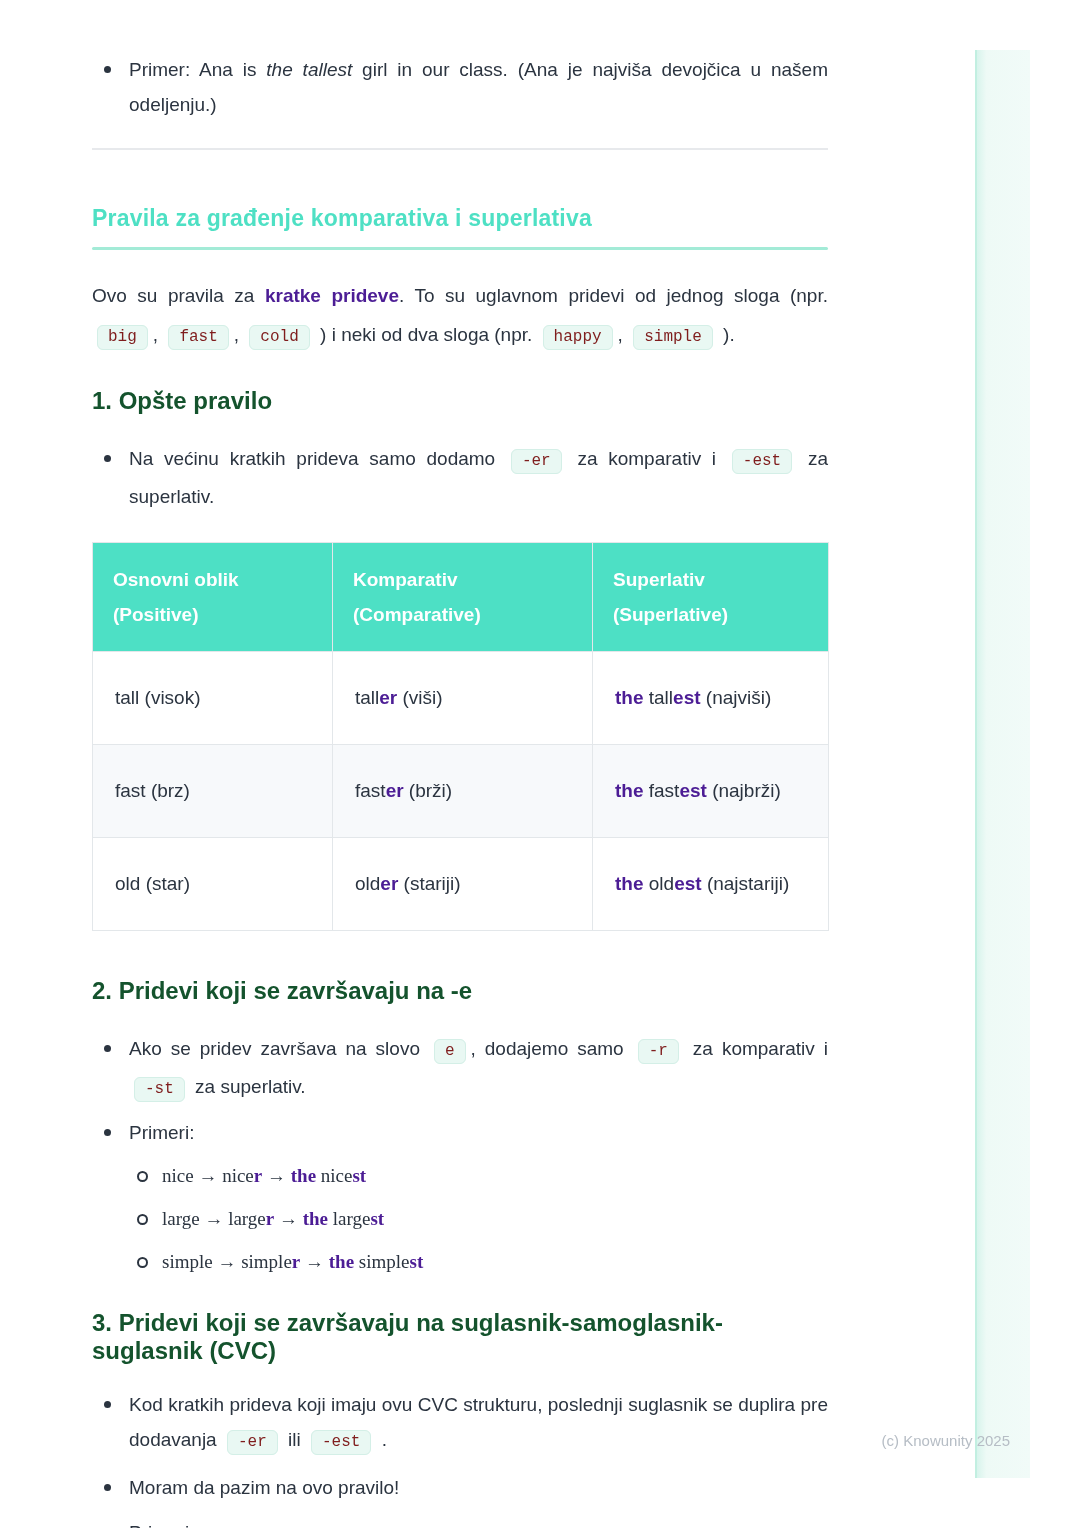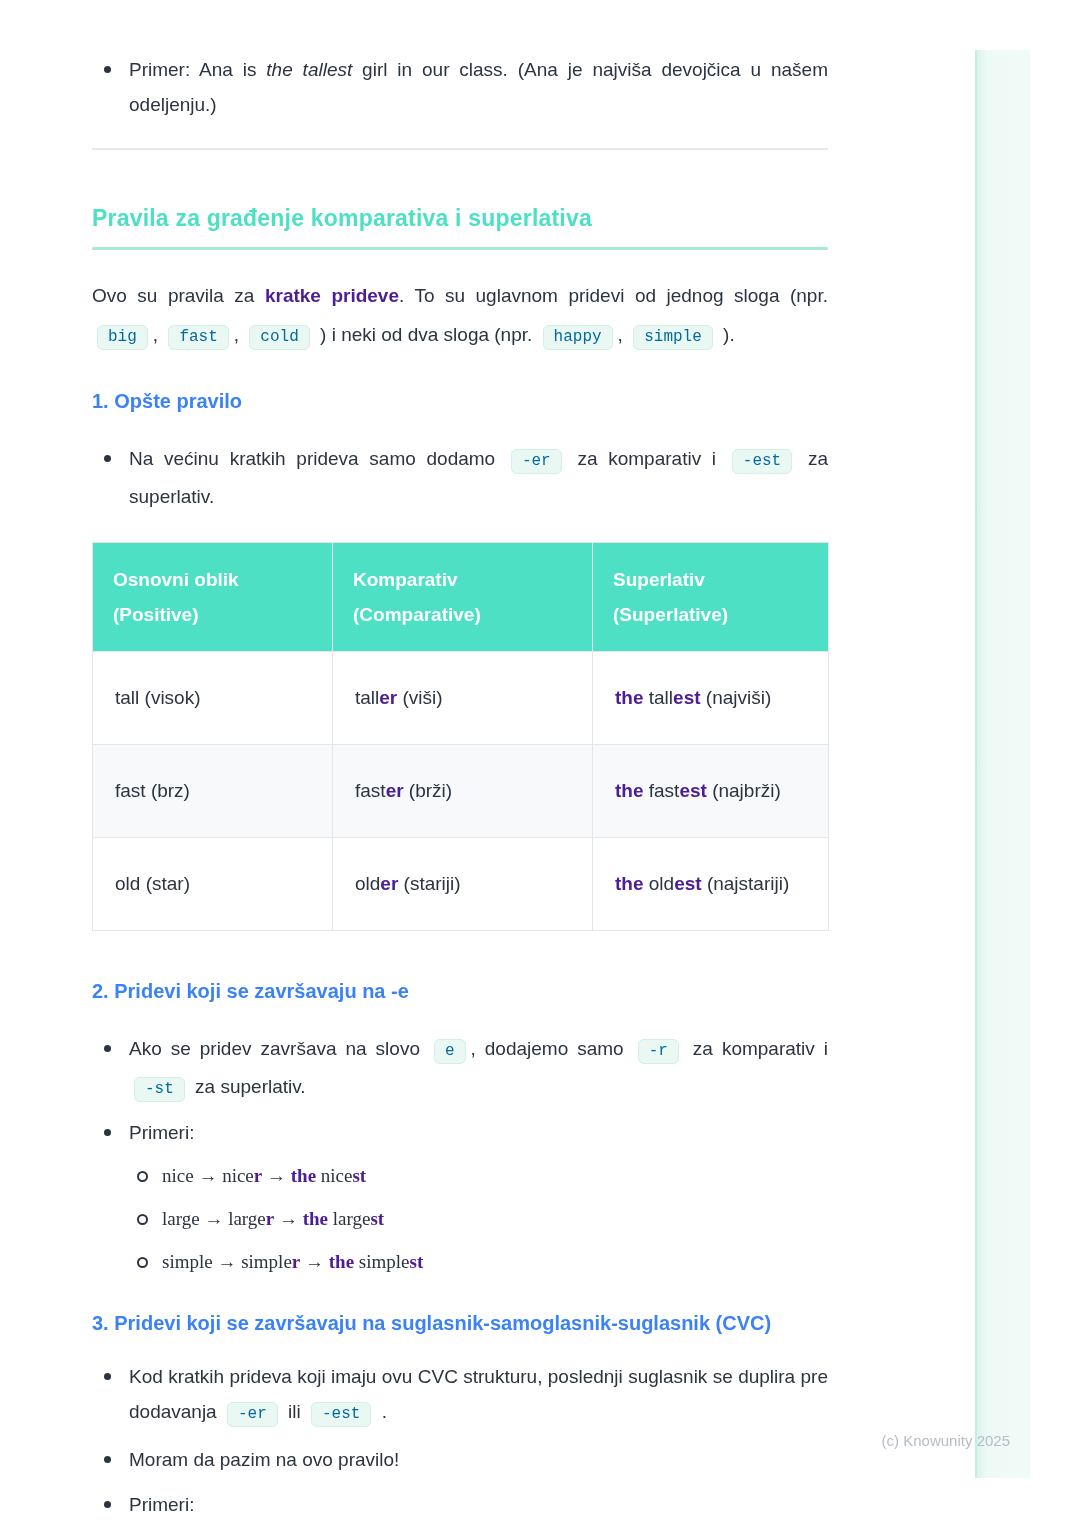--- a/index.html
+++ b/index.html
@@ -33,33 +33,33 @@
   .sub-bullet .btxt { font-size:19px; line-height:34px; }
 
   hr { border:none; margin:0; }
   .divider-gray { height:2px; background:#e7e9ec; margin-top:26px; }
   .title-underline { height:3px; background:#a3ebd7; border-radius:2px; margin-top:2px; }
 
   h1 {
     margin:42px 0 0 0; font-size:23px; line-height:53px; font-weight:700;
     color:#4ee0c4; letter-spacing:0.2px;
   }
-  h3 { margin:0; font-size:20px; line-height:28px; font-weight:700; color:#3b82f6; }
+  h3 { margin:0; font-size:24px; line-height:28px; font-weight:700; color:#14532d; }
   .h3-1 { margin-top:30px; }
   .h3-2 { margin-top:46px; }
   .h3-3 { margin-top:30px; }
 
   .paragraph { margin-top:26px; font-size:19px; line-height:39px; text-align:justify; }
 
   b { font-weight:700; color:#4c1d95; }
   i { font-style:italic; }
 
   code.chip {
     font-family:"Liberation Mono", "DejaVu Sans Mono", monospace;
-    font-size:16px; color:#0369a1; background:#e9f8f3;
+    font-size:16px; color:#7f1d1d; background:#e9f8f3;
     border:1px solid #d4efe7; border-radius:6px;
     padding:2px 10px 3px 10px; margin:0 5px; white-space:nowrap;
   }
 
   
   table.cmp {
     margin-top:28px; width:736px; border-collapse:collapse; table-layout:fixed;
   }
   table.cmp col.c1 { width:240px; }
   table.cmp col.c2 { width:260px; }

